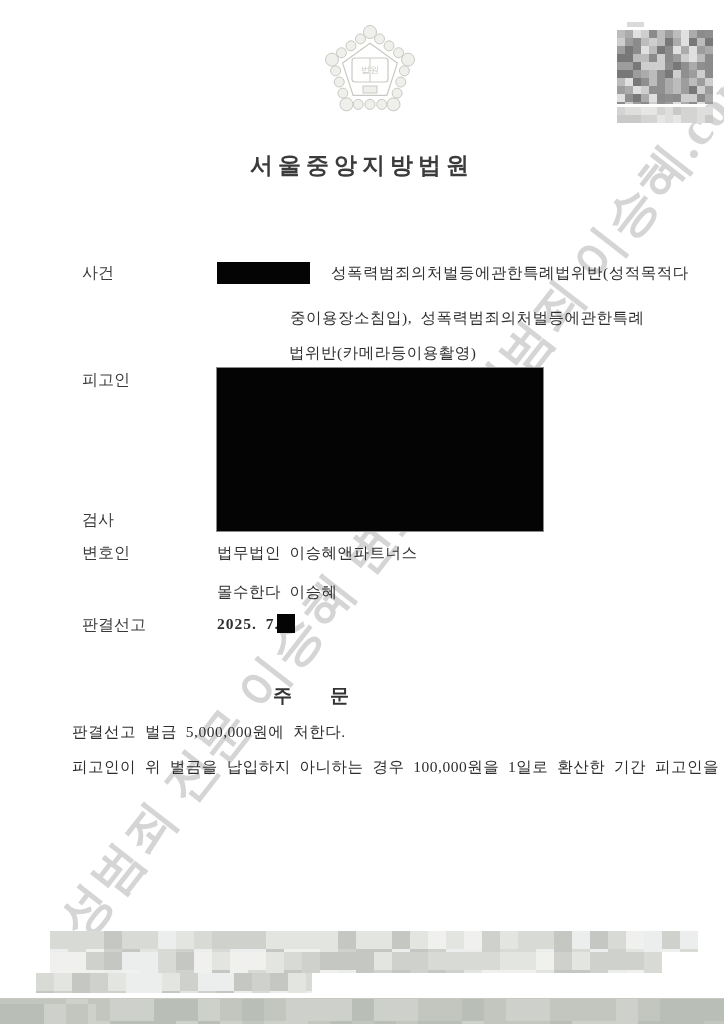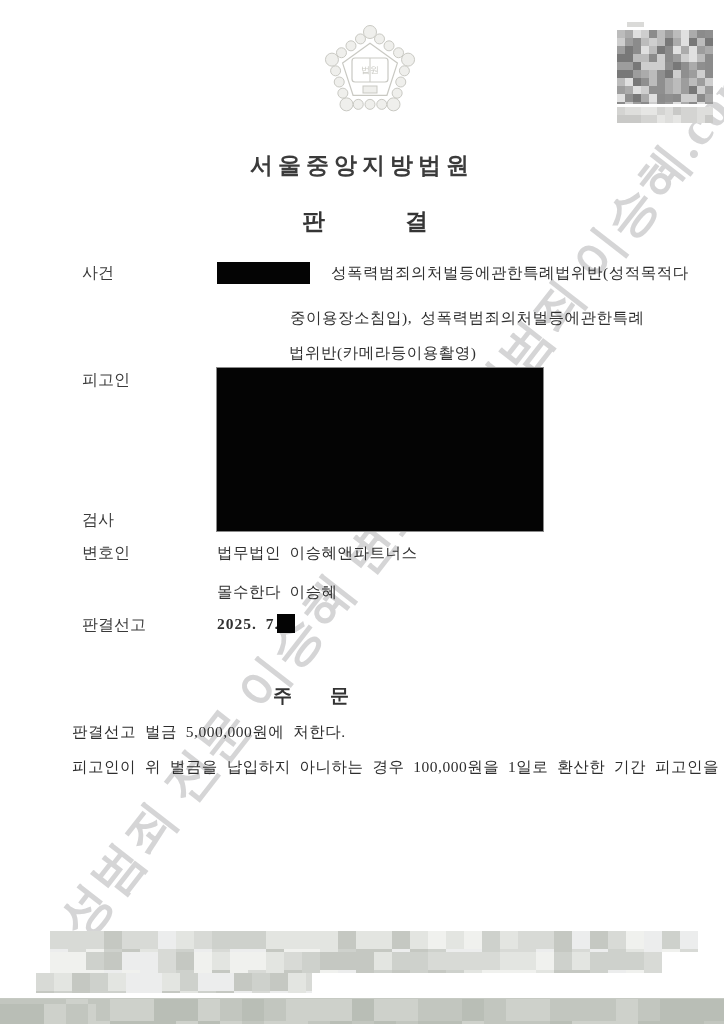--- a/index.html
+++ b/index.html
@@ -240,21 +240,20 @@
       <div class="tile" style="left: 657px; top: 115px; width: 8px; height: 8px; background: rgb(230, 230, 228);"></div>
       <div class="tile" style="left: 665px; top: 115px; width: 8px; height: 8px; background: rgb(222, 222, 220);"></div>
       <div class="tile" style="left: 673px; top: 115px; width: 8px; height: 8px; background: rgb(230, 230, 228);"></div>
       <div class="tile" style="left: 681px; top: 115px; width: 8px; height: 8px; background: rgb(212, 212, 210);"></div>
       <div class="tile" style="left: 689px; top: 115px; width: 8px; height: 8px; background: rgb(212, 212, 210);"></div>
       <div class="tile" style="left: 697px; top: 115px; width: 8px; height: 8px; background: rgb(222, 222, 220);"></div>
       <div class="tile" style="left: 705px; top: 115px; width: 8px; height: 8px; background: rgb(201, 201, 199);"></div>
     </div>
 
   <div class="court-title">서울중앙지방법원</div>
-  <div class="doc-title">판결</div>
 
   <div class="label" style="top:263px">사건</div>
   <div class="redact" style="left:217px; top:262px; width:93px; height:22px"></div>
   <div class="val" style="left:290px; top:308px">중이용장소침입), 성폭력범죄의처벌등에관한특례</div>
   <div class="val" style="left:331px; top:263px">성폭력범죄의처벌등에관한특례법위반(성적목적다</div>
   <div class="val" style="left:289px; top:343px">법위반(카메라등이용촬영)</div>
 
   <div class="label" style="top:370px">피고인</div>
   <div class="redact redact--outlined" style="left:216px; top:367px; width:326px; height:163px"></div>
 

